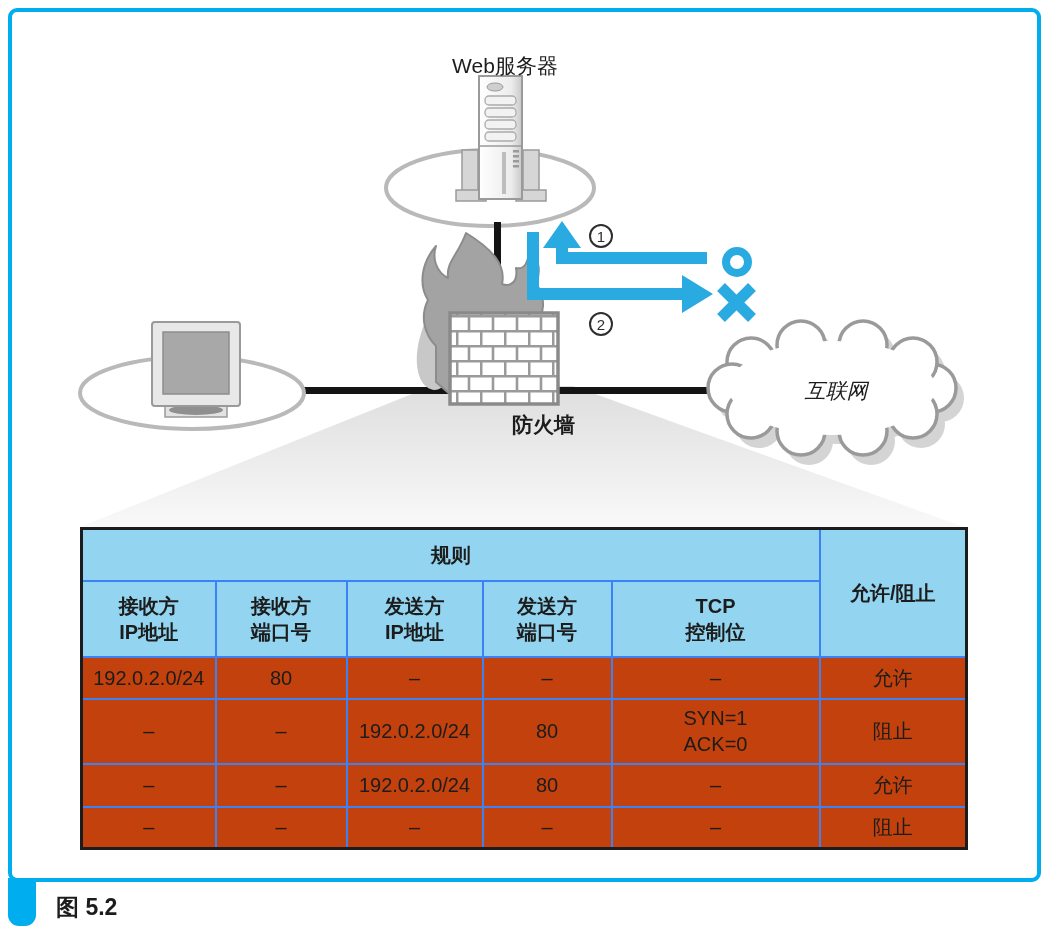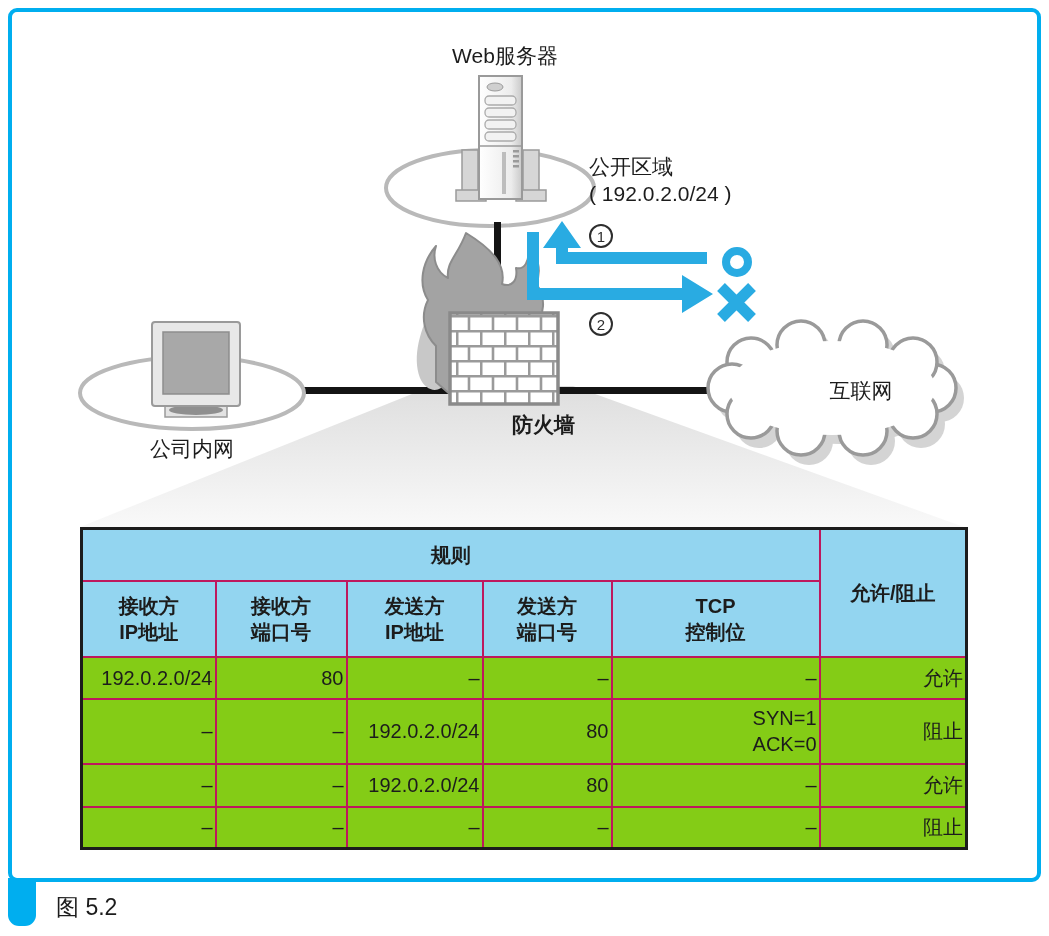--- a/index.html
+++ b/index.html
@@ -31,34 +31,34 @@
     display:flex;align-items:center;justify-content:center;
     font-size:15px;color:#2e2e2e;background:transparent;
   }
   
   .rule-table{
     position:absolute;left:80px;top:527px;width:885px;z-index:3;
     border-collapse:collapse;table-layout:fixed;
     font-size:20px;
   }
   .rule-table th,.rule-table td{
-    border:2px solid #be185d;text-align:center;vertical-align:middle;
+    border:2px solid #3b82f6;text-align:center;vertical-align:middle;
     white-space:pre-line;line-height:26px;padding:2px;
   }
   .rule-table{border:3px solid #1c1c1c;}
   .rule-table th{background:var(--header-blue);font-weight:bold;}
-  .rule-table td{background:#84cc16;font-weight:normal;text-align:right;}
+  .rule-table td{background:#c2410c;font-weight:normal;}
   
   .caption-tab{
     position:absolute;left:8px;top:878px;width:28px;height:48px;z-index:4;
     background:var(--frame-blue);border-radius:0 0 11px 11px;
   }
   .caption-text{
     position:absolute;left:56px;top:892px;z-index:4;
-    font-size:23px;font-weight:normal;display:flex;gap:16px;
+    font-size:23px;font-weight:bold;display:flex;gap:16px;
   }
   
   .arrow-fill{fill:var(--arrow-blue);}
   .ring-stroke{fill:none;stroke:var(--arrow-blue);stroke-width:8;}
   .cross-stroke{fill:none;stroke:var(--arrow-blue);stroke-width:11;}
 </style>
 </head>
 <body>
 
 <div class="stage">
@@ -162,39 +162,34 @@
     <g>
       <rect x="450" y="313" width="108" height="91" fill="url(#brickPat)" stroke="#8a8a8a" stroke-width="3.5"></rect>
     </g>
 
     <path class="arrow-fill" d="M707,264 L556,264 L556,248 L543,248 L562,221 L581,248 L568,248 L568,252 L707,252 Z"></path>
     <path class="arrow-fill" d="M527,232 L539,232 L539,288 L682,288 L682,275 L713,294 L682,313 L682,300 L527,300 Z"></path>
     <circle class="ring-stroke" cx="737" cy="262" r="11"></circle>
     <path class="cross-stroke" d="M721,287 L752,318 M752,287 L721,318"></path>
   </svg>
 
-  <div class="label center" style="left:395px;top:42px;width:220px;">Web服务器</div>
-
-  <div class="label" style="left:589px;top:153px;">
-    <div>公开区域</div>
-    <div>( 192.0.2.0/24 )</div>
-  </div>
+  <div class="label center" style="left:395px;top:52px;width:220px;">Web服务器</div>
+
 
   <div class="circled-num" style="left:589px;top:224px;">
     <span>1</span>
   </div>
   <div class="circled-num" style="left:589px;top:312px;">
     <span>2</span>
   </div>
 
   <div class="label center bold" style="left:430px;top:411px;width:145px;">防火墙</div>
 
-  <div class="label center" style="left:114px;top:435px;width:156px;">公司内网</div>
-
-  <div class="label center" style="left:796px;top:377px;width:130px;">互联网</div>
+
+  <div class="label center" style="left:771px;top:377px;width:130px;font-style:italic;">互联网</div>
 
   <table class="rule-table">
     <colgroup>
       <col style="width:134px">
         <col style="width:131px">
         <col style="width:136px">
       <col style="width:129px">
         <col style="width:208px">
         <col style="width:147px">
     </colgroup>

